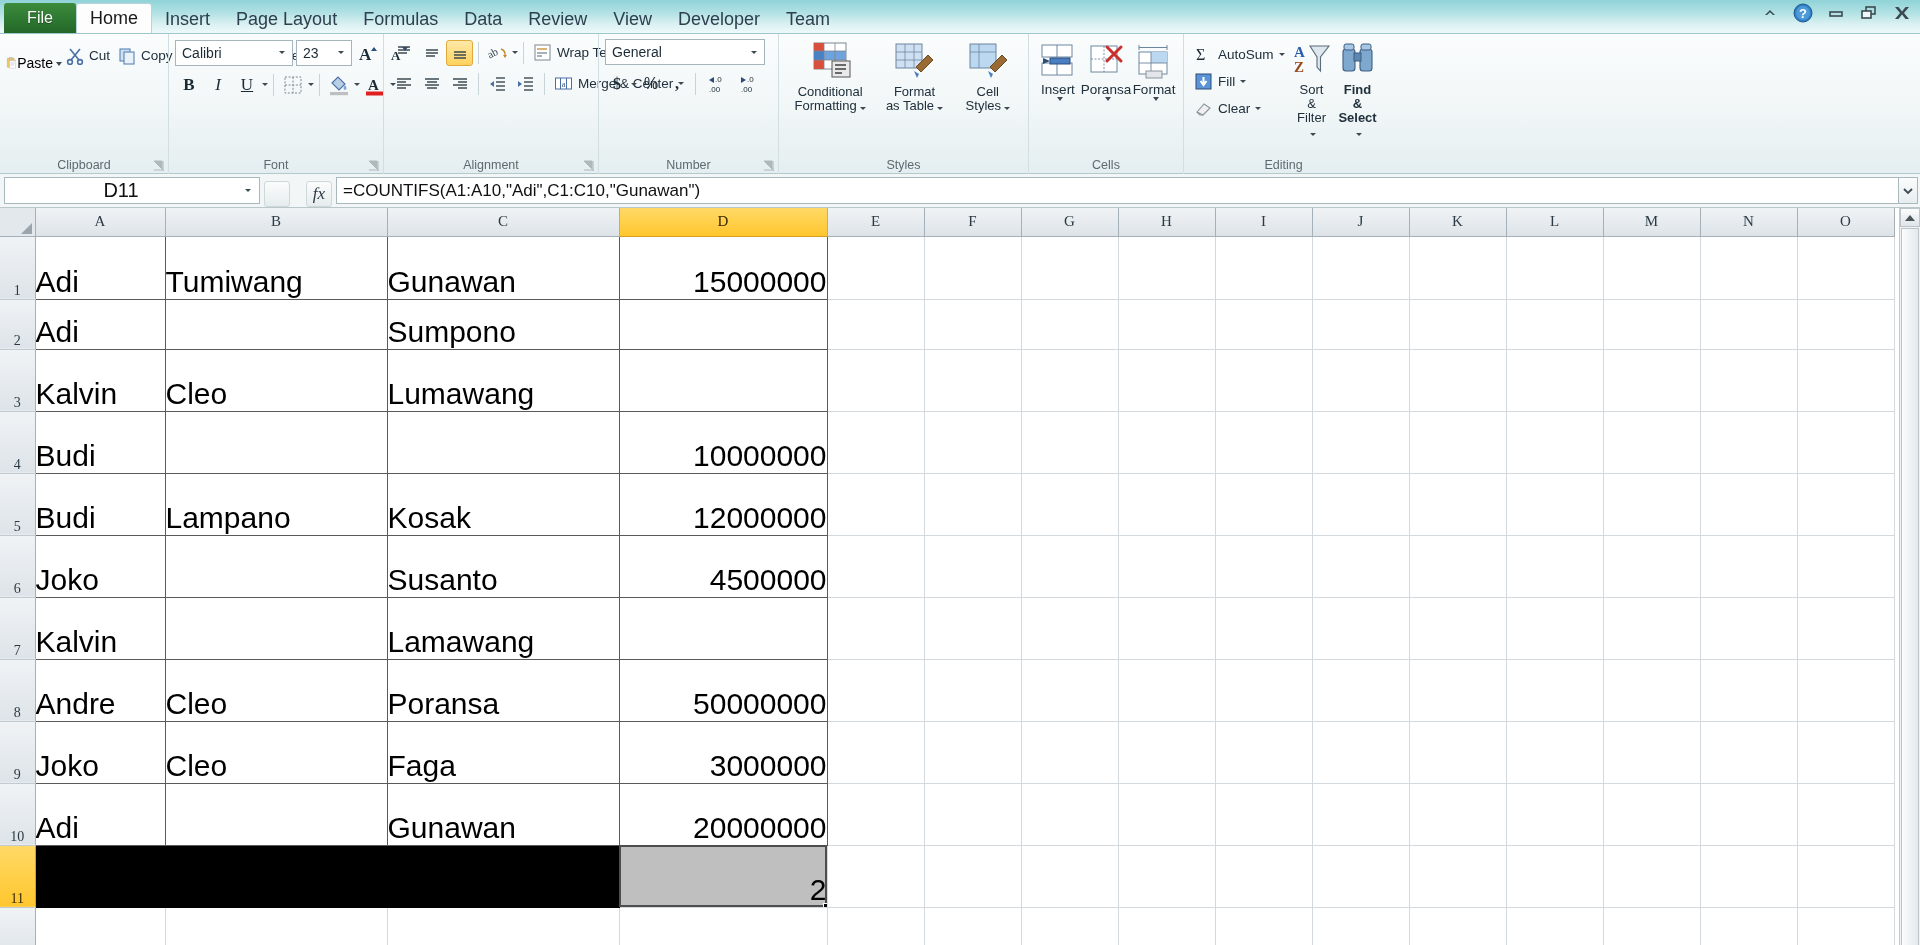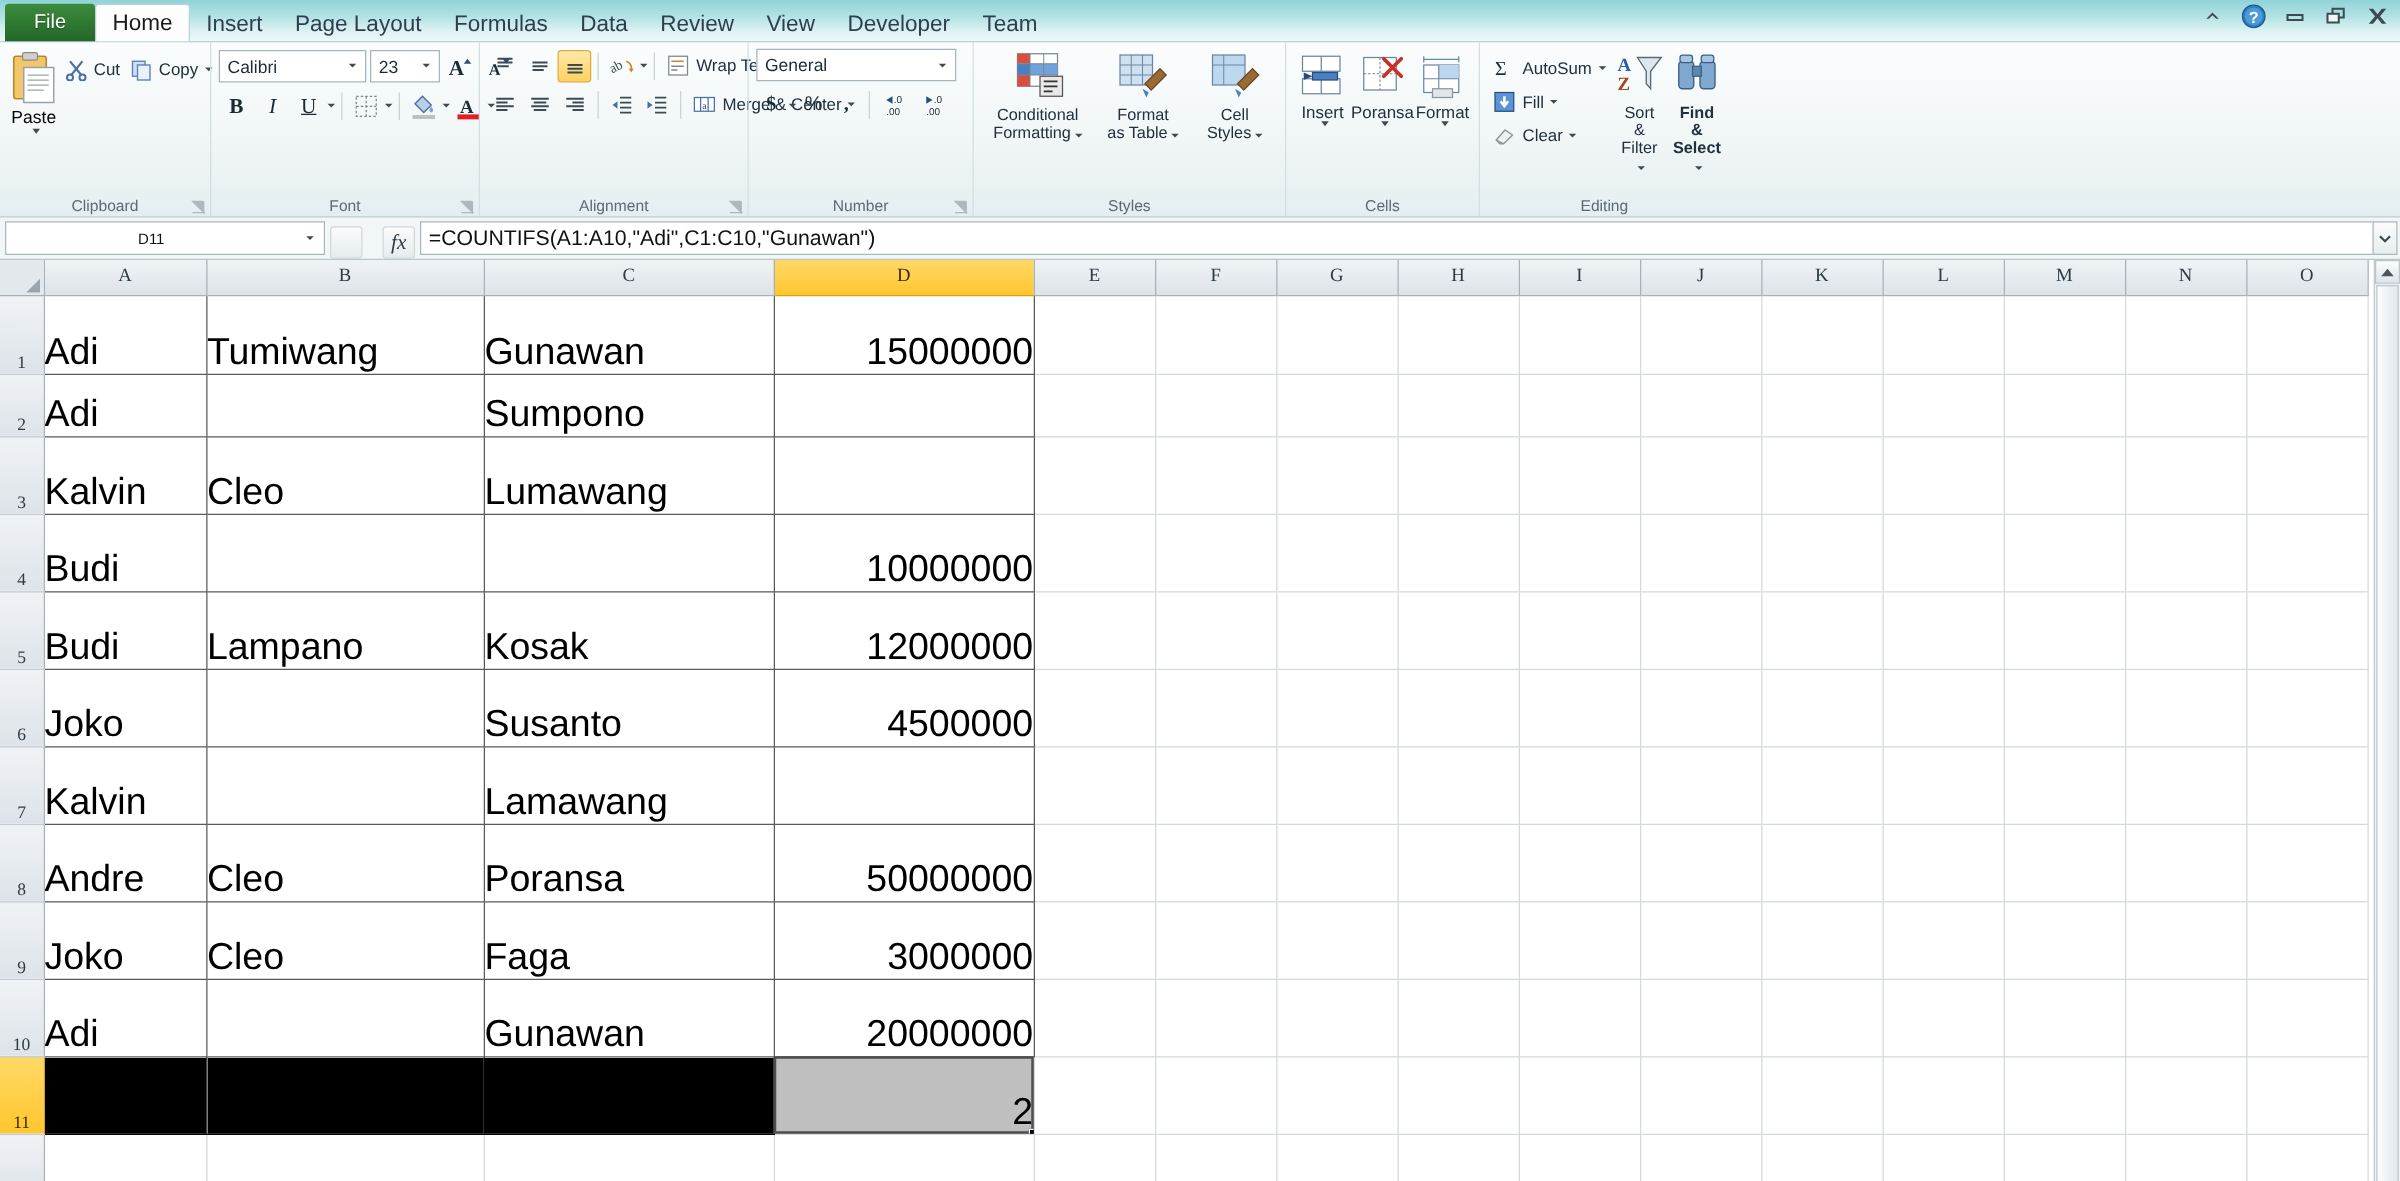--- a/index.html
+++ b/index.html
@@ -75,21 +75,21 @@
     display: flex; align-items: center; gap: 5px;
     padding: 2px 4px; font-size: 13.5px; color: #20303c; cursor: default;
     height: 27px; white-space: nowrap;
   }
   .caret { width: 0; height: 0; border-left: 3.5px solid transparent; border-right: 3.5px solid transparent; border-top: 4px solid #3d4a52; margin-left: 3px; }
   .caret-sm { width: 0; height: 0; border-left: 3px solid transparent; border-right: 3px solid transparent; border-top: 3.5px solid #3d4a52; }
 
   
   .g-clip { width: 168px; }
   .g-clip .group-body { align-items: flex-start; }
-  .paste-col { display: flex; flex-direction: column; align-items: center; width: 56px; padding-top: 2px; }
+  .paste-col { display: flex; flex-direction: row; align-items: center; width: 56px; padding-top: 2px; }
   .clip-right { display: flex; flex-direction: row; padding-top: 3px; }
 
   
   .g-font { width: 215px; }
   .fontrow1 { display: flex; align-items: center; gap: 3px; margin-bottom: 5px; }
   .combo {
     height: 26px; border: 1px solid #a6b5bd; background: #fff;
     display: flex; align-items: center; padding: 0 3px 0 6px;
     font-size: 14px; color: #1b2b36;
   }
@@ -123,21 +123,21 @@
   .editcol { display: flex; flex-direction: column; padding-top: 2px; }
 
   
   .fbar {
     height: 34px; display: flex; align-items: stretch;
     background: #f3f6f7; border-bottom: 1px solid #b9c7cb;
   }
   .namebox {
     width: 256px; background: #fff; border: 1px solid #a9b8be;
     margin: 3px 0 3px 4px; display: flex; align-items: center;
-    font-size: 12px; color: #111;
+    font-size: 20px; color: #111;
   }
   .namebox .nb-val { flex: 1; text-align: center; }
   .namebox .nb-arrow { width: 22px; display: flex; justify-content: center; align-items: center; }
   .fbuttons { display: flex; align-items: flex-end; padding: 0 4px; gap: 16px; }
   .fbtn2 {
     width: 26px; height: 26px; border-radius: 3px;
     display: flex; align-items: center; justify-content: center;
     font-size: 15px; color: #7d8a91;
     background: linear-gradient(to bottom,#fbfcfc,#e6ecee);
     border: 1px solid #cdd8db;

